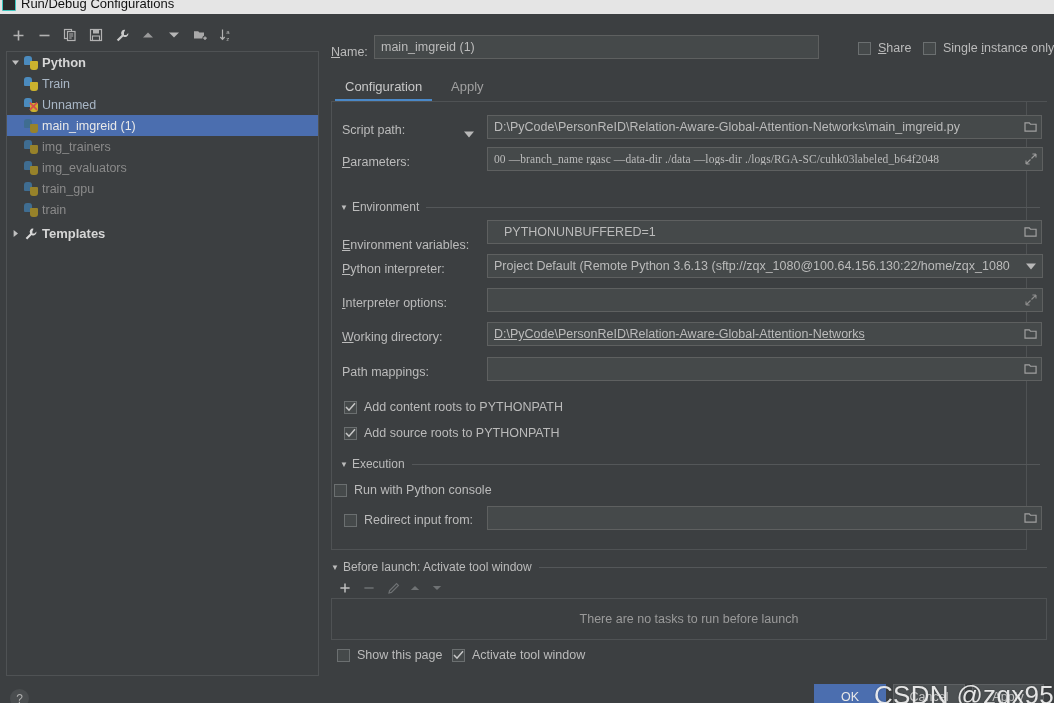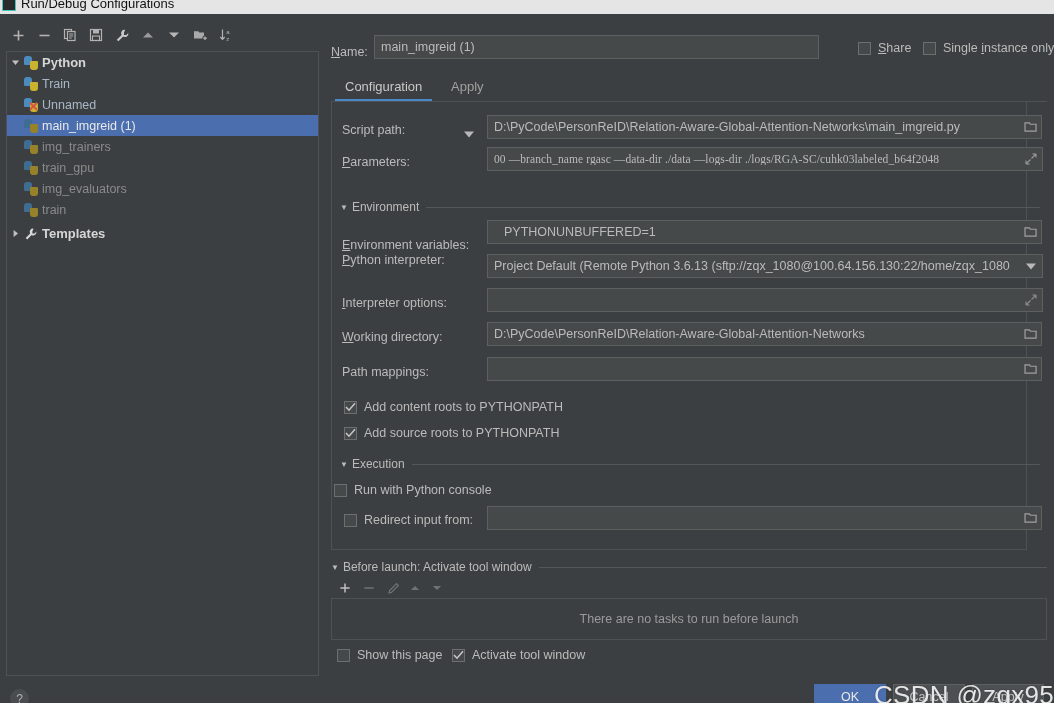--- a/index.html
+++ b/index.html
@@ -317,31 +317,31 @@
       <span class="tlabel">img_trainers</span>
     </div>
 
     <div class="tree-row dim" style="padding-left:16px">
       <span class="ticon">
         <span class="py dim">
             <span class="b"></span>
             <span class="y"></span>
           </span>
       </span>
+      <span class="tlabel">img_evaluators</span>
+    </div>
+
+    <div class="tree-row dim" style="padding-left:16px">
+      <span class="ticon">
+        <span class="py dim">
+            <span class="b"></span>
+            <span class="y"></span>
+          </span>
+      </span>
       <span class="tlabel">train_gpu</span>
-    </div>
-
-    <div class="tree-row dim" style="padding-left:16px">
-      <span class="ticon">
-        <span class="py dim">
-            <span class="b"></span>
-            <span class="y"></span>
-          </span>
-      </span>
-      <span class="tlabel">img_evaluators</span>
     </div>
 
     <div class="tree-row dim" style="padding-left:16px">
       <span class="ticon">
         <span class="py dim">
             <span class="b"></span>
             <span class="y"></span>
           </span>
       </span>
       <span class="tlabel">train</span>
@@ -426,21 +426,21 @@
       </div>
       <div class="fieldwrap" style="left:155px;top:118px">
         <input class="field" style="width: 533px; border-right: none; padding-left: 16px;" value="PYTHONUNBUFFERED=1">
         <span class="icon-btn">
           <svg width="14" height="12" viewBox="0 0 15 13">
               <path d="M1 2h4.6l1.3 1.5h6.1V11H1z" fill="none" stroke="#a0a0a0" stroke-width="1.3"></path>
             </svg>
         </span>
       </div>
 
-      <div class="lbl" style="position:absolute;left:10px;top:151px">
+      <div class="lbl" style="position:absolute;left:10px;top:160px">
         <u>P</u>ython interpreter:
       </div>
       <div class="fieldwrap" style="left:155px;top:152px">
         <div style="position:relative">
           <input class="field" style="width: 556px; padding-right: 22px;" value="Project Default (Remote Python 3.6.13 (sftp://zqx_1080@100.64.156.130:22/home/zqx_1080">
           <span class="icon-inline">
             <svg width="10" height="7" viewBox="0 0 10 7">
                 <path d="M0 0.6h10L5 6.4z" fill="#b8b8b8"></path>
               </svg>
           </span>
@@ -458,21 +458,21 @@
               <path d="M11 1 6.5 5.5M11 1v3.6M11 1H7.4M1 11l4.5-4.5M1 11v-3.6M1 11h3.6" stroke="#8d8d8d" stroke-width="1.1" fill="none"></path>
             </svg>
           </span>
         </div>
       </div>
 
       <div class="lbl" style="position:absolute;left:10px;top:228px">
         <u>W</u>orking directory:
       </div>
       <div class="fieldwrap" style="left:155px;top:220px">
-        <input class="field" style="width: 533px; border-right: none;" value="D:\PyCode\PersonReID\Relation-Aware-Global-Attention-Networks">
+        <input class="field" style="width: 533px; border-right: none; text-decoration: underline;" value="D:\PyCode\PersonReID\Relation-Aware-Global-Attention-Networks">
         <span class="icon-btn">
           <svg width="14" height="12" viewBox="0 0 15 13">
               <path d="M1 2h4.6l1.3 1.5h6.1V11H1z" fill="none" stroke="#a0a0a0" stroke-width="1.3"></path>
             </svg>
         </span>
       </div>
 
       <div class="lbl" style="position:absolute;left:10px;top:263px">Path mappings:</div>
       <div class="fieldwrap" style="left:155px;top:255px">
         <input class="field" style="width: 533px; border-right: none;" value="">

